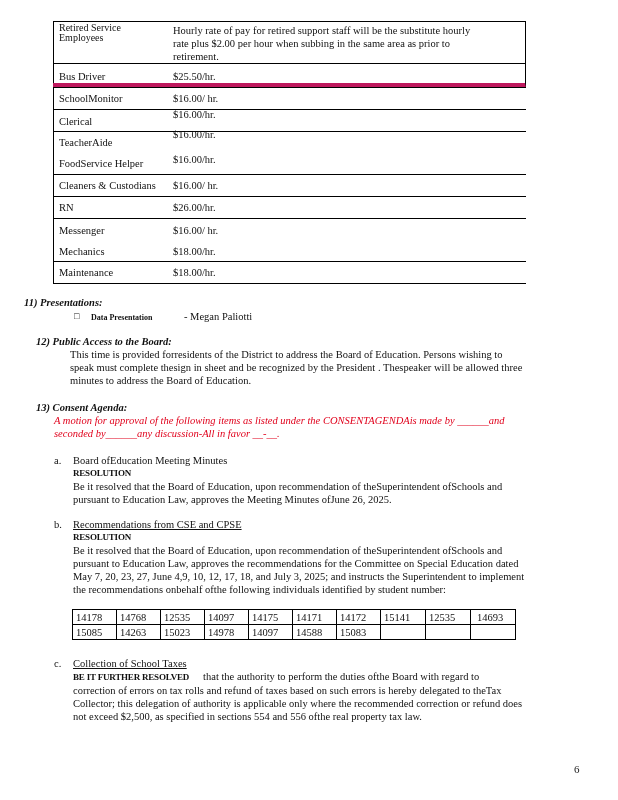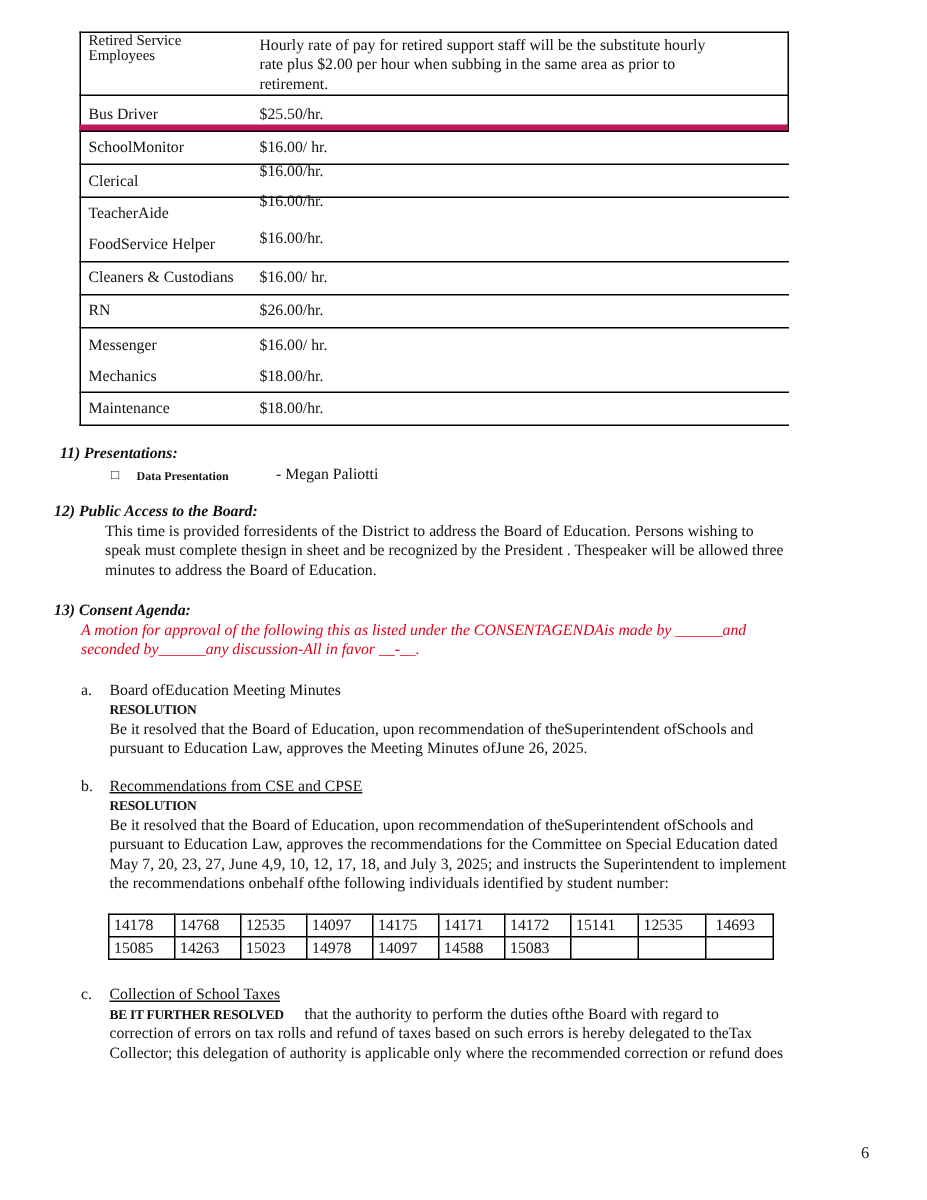--- a/index.html
+++ b/index.html
@@ -89,35 +89,35 @@
     <span class="pay-cell pay-rate" style="top:26px;">$18.00/hr.</span>
   </div>
 
   <div class="pay-row" style="top:261px; height:22px; left:53px;">
     <span class="pay-cell pay-label" style="top:4px;">Maintenance</span>
     <span class="pay-cell pay-rate" style="top:4px;">$18.00/hr.</span>
   </div>
   <div class="pay-bottom"></div>
 </div>
 
-<div class="abs heading" style="left:40px; top:296px;">11) Presentations:</div>
+<div class="abs heading" style="left:24px; top:296px;">11) Presentations:</div>
 <div class="abs" style="left:74px; top:310px; font-size:9px;">□</div>
 <div class="abs small-bold" style="left:91px; top:311px;">Data Presentation</div>
 <div class="abs" style="left:184px; top:310px;">- Megan Paliotti</div>
 
 <div class="abs heading" style="left:36px; top:335px;">12) Public Access to the Board:</div>
 <div class="abs para" style="left:54px; top:348px;margin-left:16px;">
   <div>This time is provided forresidents   of the District to address  the Board of Education.  Persons wishing to</div>
   <div>speak must complete thesign in sheet and be recognized by the President . Thespeaker will be allowed three</div>
   <div>minutes to address  the Board of Education.</div>
 </div>
 
 <div class="abs heading" style="left:36px; top:401px;">13) Consent Agenda:</div>
 <div class="abs para red" style="left:54px; top:414px;">
-  <div>A motion for approval of the following this as listed under the CONSENTAGENDAis made by ______and</div>
+  <div>A motion for approval of the following items as listed under the CONSENTAGENDAis made by ______and</div>
   <div>seconded by______any discussion-All in favor __-__.</div>
 </div>
 
 <div class="abs" style="left:54px; top:454px;">a.</div>
 <div class="abs para" style="left:73px; top:454px;font-family:Liberation Serif, serif;">
   <div>Board ofEducation Meeting Minutes</div>
   <div class="resolution">RESOLUTION</div>
   <div>Be it resolved that the Board of Education, upon recommendation of theSuperintendent   ofSchools and</div>
   <div>pursuant  to Education Law, approves the Meeting Minutes ofJune 26, 2025.</div>
 </div>
@@ -162,15 +162,16 @@
   </table>
 
 <div class="abs" style="left:54px; top:657px;">c.</div>
 <div class="abs para" style="left:73px; top:657px;">
   <div class="ul">Collection of School Taxes</div>
   <div>
     <span class="resolution" style="margin-right:14px;">BE IT FURTHER   RESOLVED</span><span>that the authority to perform the duties ofthe Board with regard to</span>
   </div>
   <div>correction of errors on tax rolls and refund of taxes based on such errors is hereby delegated to theTax</div>
   <div>Collector; this delegation of authority is applicable only where the recommended correction or refund does</div>
+  <div>not exceed $2,500, as specified in sections 554 and 556 ofthe real property tax law.</div>
 </div>
 
 <div class="page-num">6</div>
 
 </body></html>

